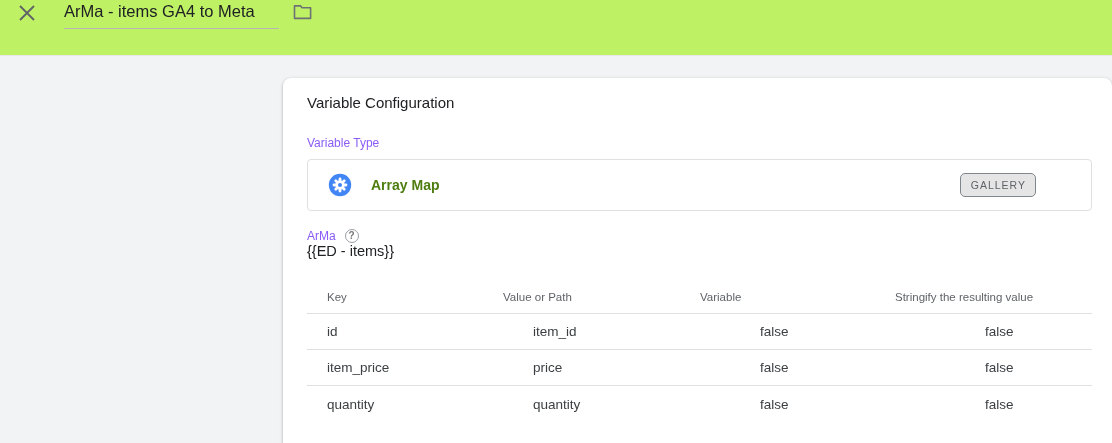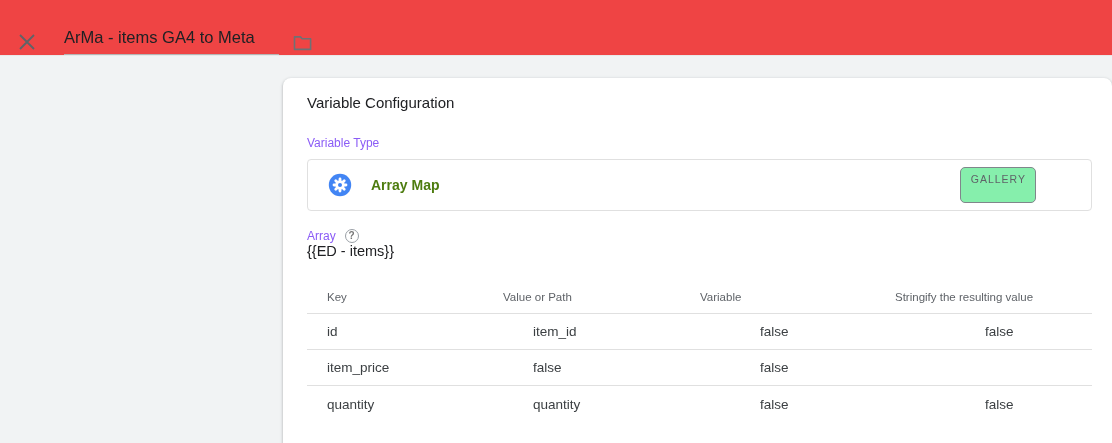--- a/index.html
+++ b/index.html
@@ -8,24 +8,24 @@
     width: 1112px; height: 443px;
     font-family: "Liberation Sans", sans-serif;
     background: #ffffff;
     overflow: hidden;
     -webkit-font-smoothing: antialiased;
   }
 
   
   .topbar {
     height: 56px;
-    background: #ef4444;
+    background: #bef264;
     border-bottom: 1px solid #e8e8e8;
     display: flex;
-    align-items: flex-end;
+    align-items: flex-start;
   }
   .close-btn {
     margin-left: 14px;
     width: 26px; height: 26px;
     display: flex; align-items: center; justify-content: center;
     cursor: pointer;
     background: none; border: none; padding: 0;
   }
   .title-input {
     margin-left: 24px;
@@ -89,26 +89,26 @@
     margin-left: 19px;
     font-size: 14px;
     font-weight: 700;
     color: #4d7c0f;
   }
   .gallery-btn {
     margin-left: auto;
     margin-right: 55px;
     border: 1px solid #80868b;
     border-radius: 5px;
-    background: #86efac;
+    background: #e5e5e5;
     color: #5f6368;
     font-family: "Liberation Sans", sans-serif;
     font-size: 10.5px;
     letter-spacing: 1px;
-    padding: 5px 9px 16px 10px;
+    padding: 5px 9px 4px 10px;
     cursor: pointer;
     line-height: 1.3;
   }
 
   
   .array-section { margin-top: 18px; }
   .array-label-row { display: flex; align-items: center; }
   .help-icon {
     margin-left: 9px;
     width: 14px; height: 14px;
@@ -193,21 +193,21 @@
           </g>
           <circle cx="12" cy="12" r="2" fill="#4285f4"></circle>
         </svg>
       </span>
       <span class="type-name">Array Map</span>
       <button class="gallery-btn">GALLERY</button>
     </div>
 
     <div class="array-section">
       <div class="array-label-row">
-        <span class="field-label">Array</span>
+        <span class="field-label">ArMa</span>
         <span class="help-icon">?</span>
       </div>
       <div class="array-value">{{ED - items}}</div>
     </div>
 
     <div class="map-table">
       <div class="t-row t-head">
         <div class="t-cell">Key</div>
         <div class="t-cell">Value or Path</div>
         <div class="t-cell">Variable</div>
@@ -216,20 +216,21 @@
 
       <div class="t-row t-body-row">
         <div class="t-cell">id</div>
         <div class="t-cell">item_id</div>
         <div class="t-cell">false</div>
         <div class="t-cell">false</div>
       </div>
 
       <div class="t-row t-body-row">
         <div class="t-cell">item_price</div>
+        <div class="t-cell">price</div>
         <div class="t-cell">false</div>
         <div class="t-cell">false</div>
       </div>
 
       <div class="t-row t-body-row">
         <div class="t-cell">quantity</div>
         <div class="t-cell">quantity</div>
         <div class="t-cell">false</div>
         <div class="t-cell">false</div>
       </div>

